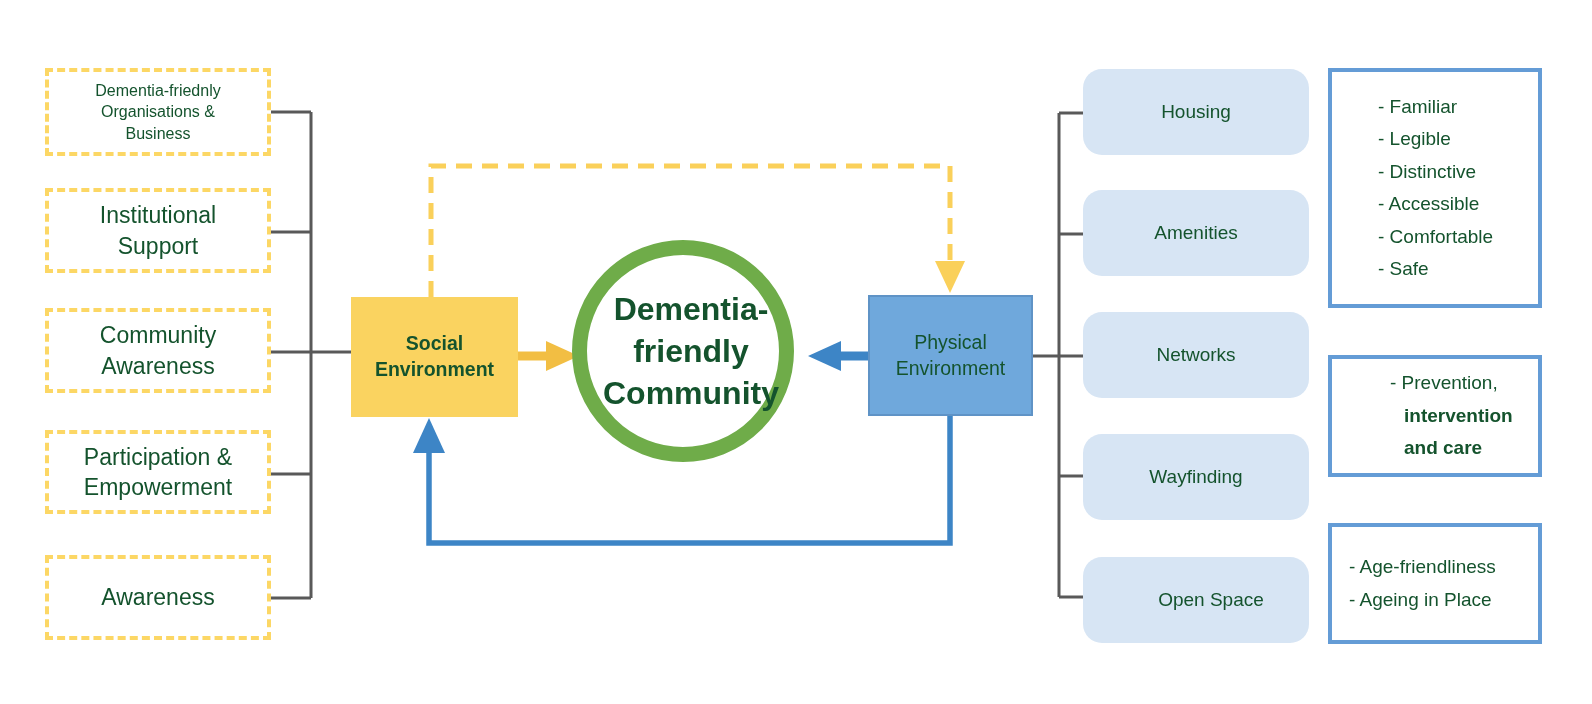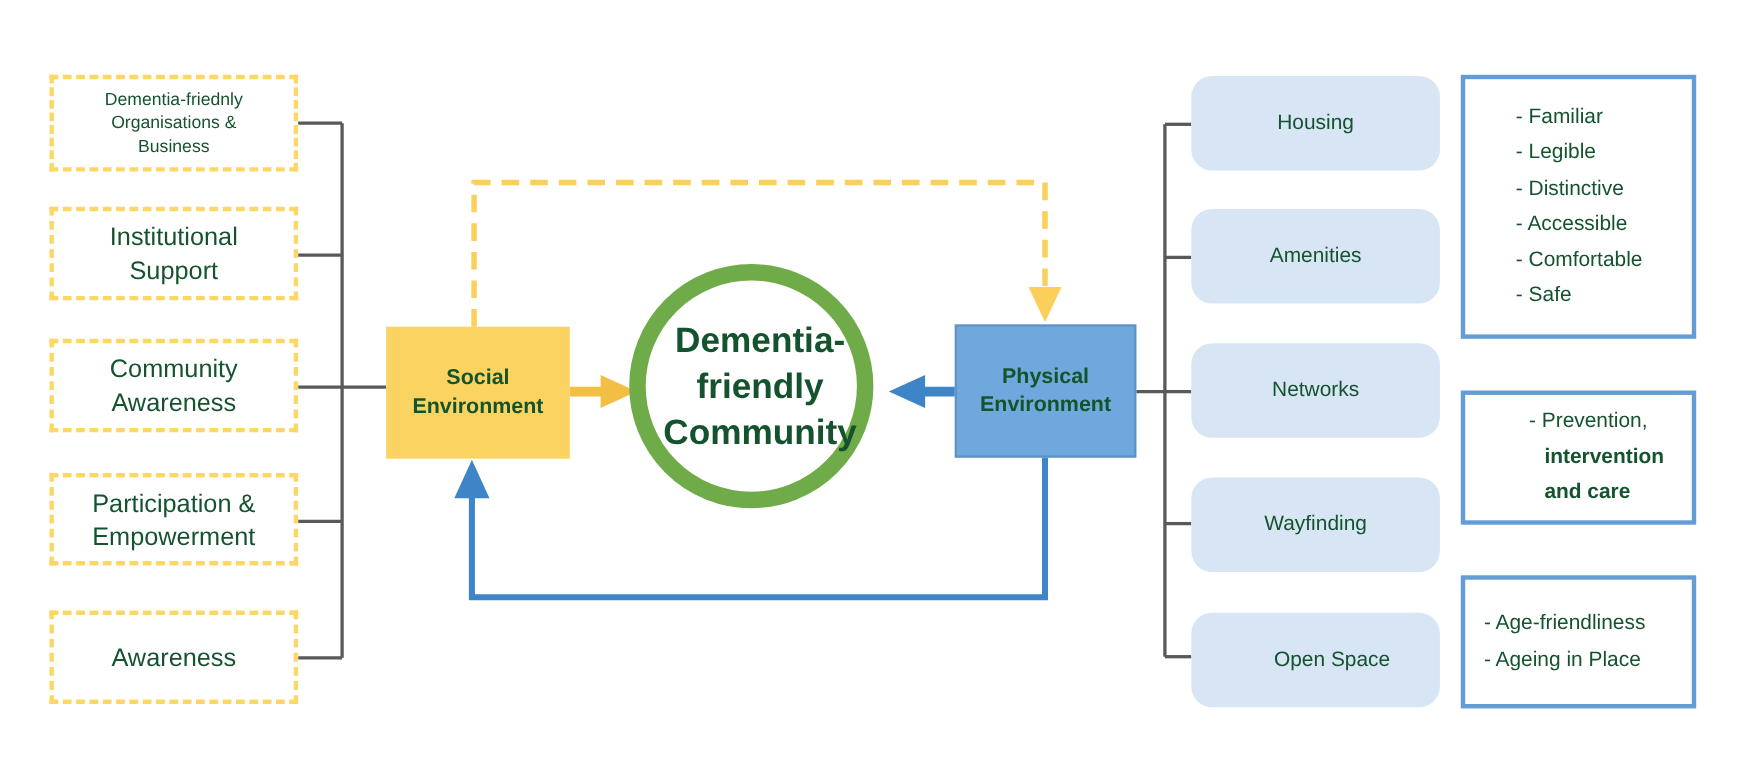--- a/index.html
+++ b/index.html
@@ -13,21 +13,21 @@
 
   .dashed-yellow {
     border:4px dashed #FCD765; background:#ffffff; font-size:23px;
   }
   .dashed-yellow.small { font-size:16px; }
 
   .solid-yellow {
     background:#FAD360; font-weight:bold; font-size:19.5px;
   }
   .solid-blue {
-    background:#6FA8DC; border:2px solid #5F93C6; font-weight:bold; font-size:19.5px;
+    background:#6FA8DC; border:2px solid #5F93C6; font-weight:normal; font-size:19.5px;
   }
   .ring {
     border:15px solid #6FAC49; border-radius:50%; background:#ffffff;
     font-weight:bold; font-size:32px;justify-content:flex-end;
   }
   .light-blue { background:#D7E5F4; font-size:19px;border-radius:19px; }
 
   .outlined-blue {
     border:4px solid #649CD6; background:#ffffff; font-size:19px;
     display:block; text-align:left; box-sizing:border-box;

